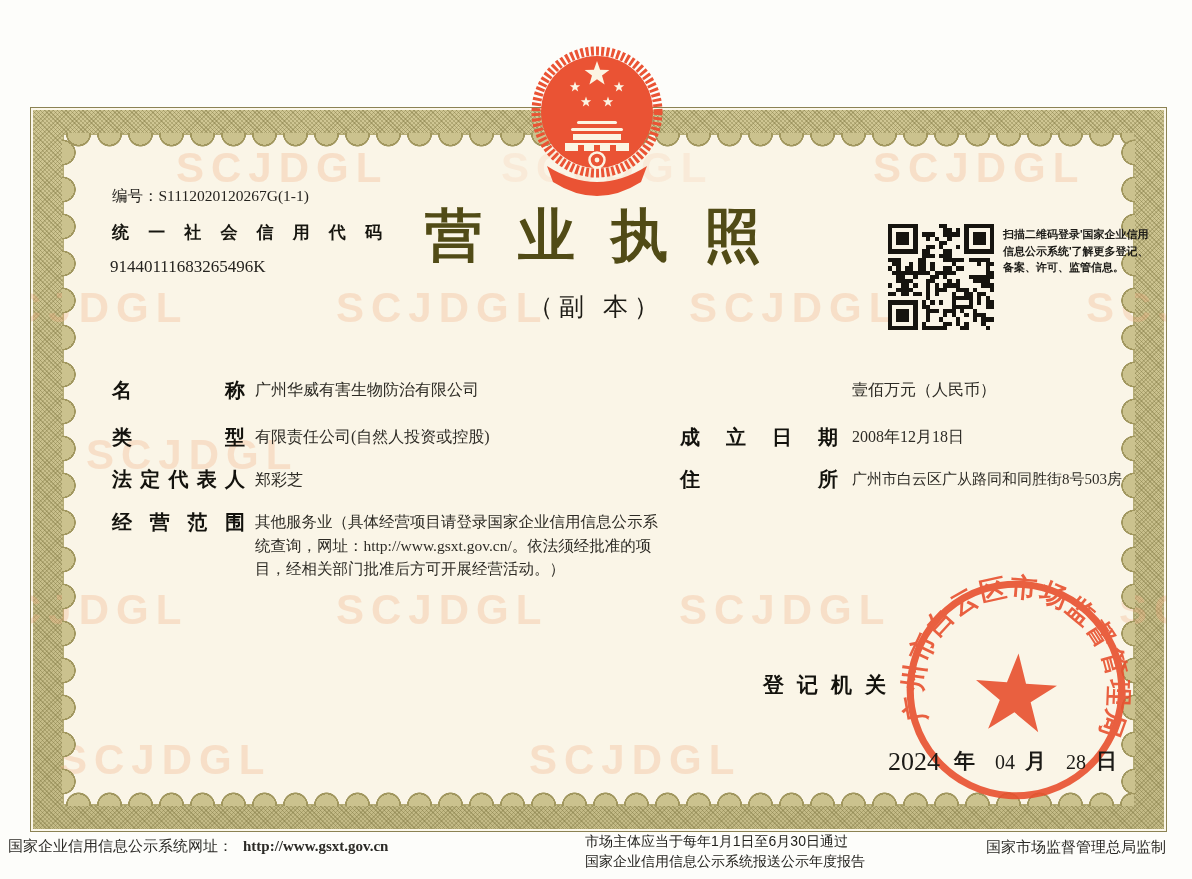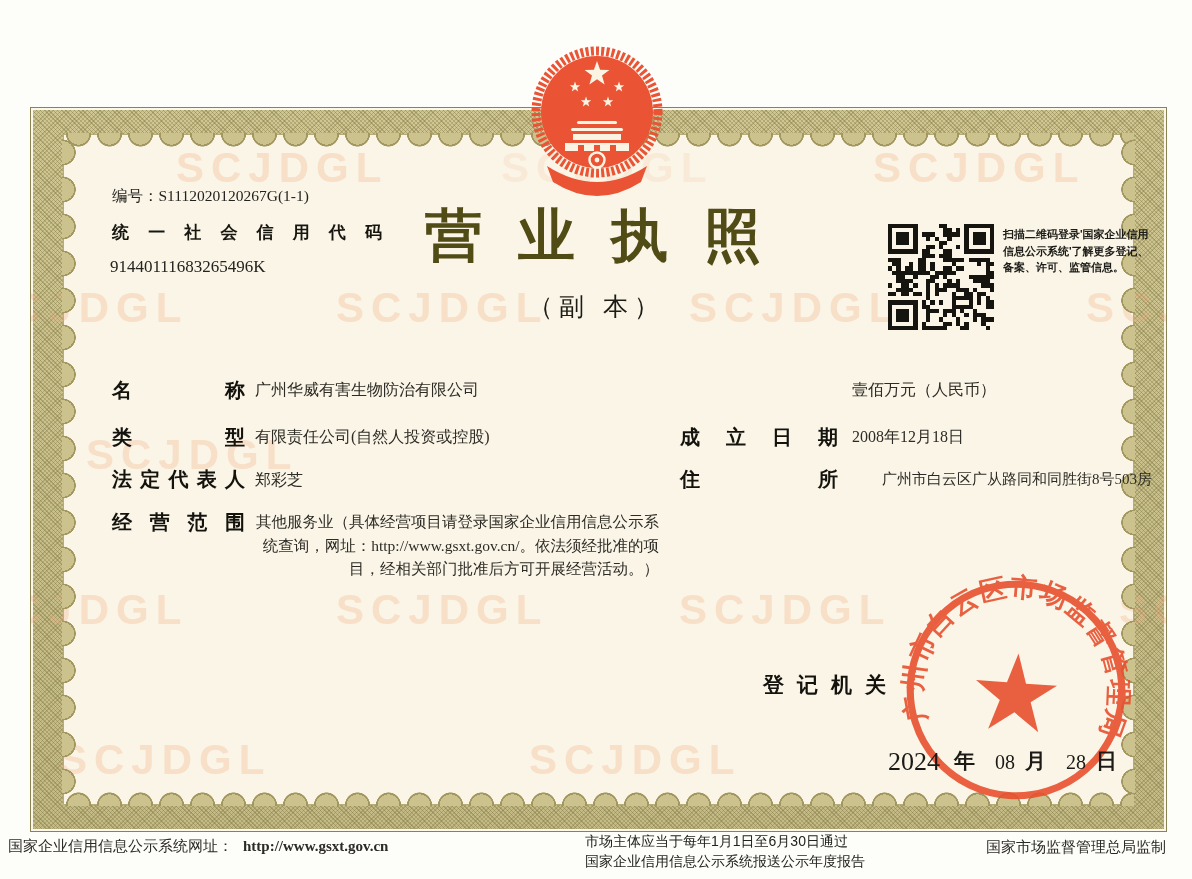--- a/index.html
+++ b/index.html
@@ -38,21 +38,21 @@
   .cclabel{left:112px;top:221px;width:270px;font-size:17px;font-weight:bold;color:#16150f;
            text-align:justify;text-align-last:justify;}
   .ccvalue{left:110px;top:257px;font-size:17px;font-family:"Liberation Serif",serif;color:#25231f;}
   .title{left:425px;top:198px;font-size:57px;font-weight:bold;letter-spacing:36px;color:#514b16;
          font-family:"Liberation Sans",sans-serif;white-space:nowrap;}
   .subtitle{left:528px;top:290px;font-size:25px;letter-spacing:6px;color:#1d1b15;white-space:nowrap;}
   .qr{left:888px;top:224px;width:106px;height:106px;}
   .qrcap{left:1003px;top:226px;width:152px;font-size:11px;line-height:1.5;color:#1c1b17;font-weight:bold;}
   .flabel{font-size:20px;font-weight:bold;color:#13120d;text-align:justify;text-align-last:justify;}
   .lw{width:133px;} .rw{width:158px;}
-  .fvalue{font-size:16px;color:#2d2b25;font-family:"Liberation Serif",serif;text-align:right;}
+  .fvalue{font-size:16px;color:#2d2b25;font-family:"Liberation Serif",serif;}
   .authority{left:763px;top:671px;font-size:21px;font-weight:bold;letter-spacing:13px;color:#13120d;white-space:nowrap;}
   .seal{left:896px;top:570px;width:240px;height:240px;z-index:5;}
   .datebar{left:888px;top:747px;z-index:6;display:flex;align-items:flex-start;font-size:21px;color:#1b1a16;}
   .datebar .num{font-family:"Liberation Serif",serif;font-size:26px;}
   .datebar .lo{transform:translateY(4px);font-size:20px;}
   .datebar .u{font-weight:bold;margin:0 6px;}
   .g1{margin-right:8px;} .g2{margin:0 4px 0 14px;} 
   .foot{font-size:15px;color:#2b2a26;z-index:5;}
   .footL{left:8px;top:837px;display:flex;align-items:baseline;gap:10px;}
   .footL .url{font-family:"Liberation Serif",serif;font-weight:bold;font-size:15px;}
@@ -371,21 +371,21 @@
         </defs>
       <text font-size="26" font-weight="bold" fill="#e8502f" letter-spacing="2" font-family="'Liberation Sans',sans-serif">
         <textPath href="#sealArc" startOffset="4">广州市白云区市场监督管理局</textPath>
       </text>
     </g>
   </svg>
 
   <div class="ct datebar">
     <span class="num g1">2024</span>
     <span class="u">年</span>
-    <span class="num lo g2">08</span>
+    <span class="num lo g2">04</span>
     <span class="u">月</span>
     <span class="num lo g2">28</span>
     <span class="u">日</span>
   </div>
 
   <div class="ct foot footL">
     <span>国家企业信用信息公示系统网址：</span>
     <span class="url">http://www.gsxt.gov.cn</span>
   </div>
   <div class="ct footM">

